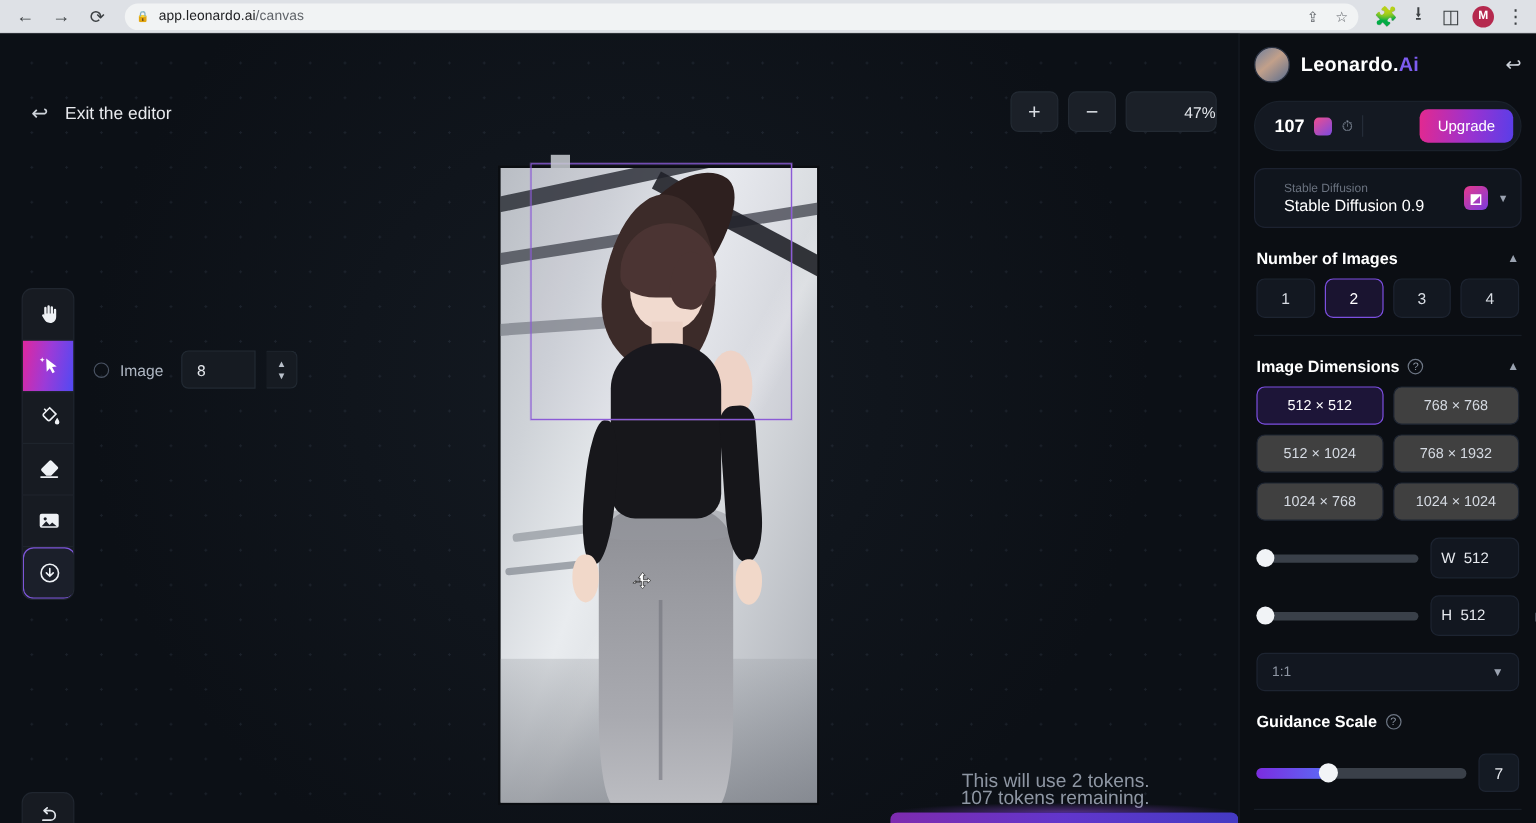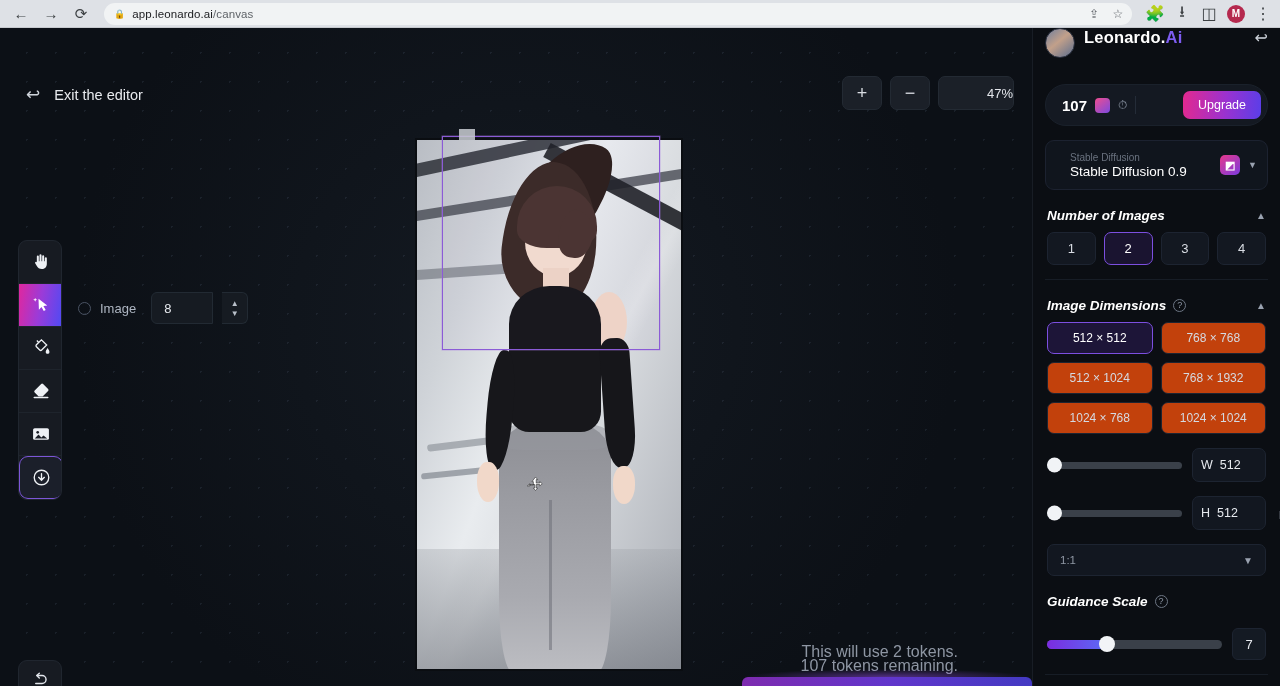--- a/index.html
+++ b/index.html
@@ -280,21 +280,21 @@
 
   
   .panel {
     width: 248px; height: 658px;
     background: #0b0e13;
     border-left: 1px solid #181d25;
     position: relative;
     overflow: hidden;
   }
   .panel-head {
-    height: 52px; display: flex; align-items: flex-start;
+    height: 52px; display: flex; align-items: center;
     padding: 0 12px; gap: 9px;
   }
   .brand-avatar {
     width: 30px; height: 30px; border-radius: 50%;
     background: linear-gradient(140deg, #6f7f9d 0%, #c2a08a 45%, #5a6d8e 100%);
     border: 1.5px solid #2a3140;
   }
   .brand-name { color: #fff; font-size: 16.5px; font-weight: bold; letter-spacing: .2px; }
   .brand-name .ai { color: #7d5cf0; }
   .collapse-ic { margin-left: auto; color: #cdd2da; font-size: 16px; }
@@ -333,21 +333,21 @@
     background: linear-gradient(140deg, #e6398c, #7b3bdf);
     display: flex; align-items: center; justify-content: center;
     color: #fff; font-size: 11px; font-weight: bold;
   }
   .caret { color: #9aa2b0; font-size: 9px; }
 
   .sec-head {
     display: flex; align-items: center; gap: 7px;
     padding: 0 14px; height: 34px; margin-top: 8px;
   }
-  .sec-title { color: #fff; font-size: 13.5px; font-weight: bold; font-style: italic; }
+  .sec-title { color: #fff; font-size: 13.5px; font-weight: bold; }
   .help-ic {
     width: 13px; height: 13px; border-radius: 50%;
     border: 1px solid #6d7embedded;
     border: 1px solid #6d7684; color: #8d96a4;
     font-size: 9px; display: flex; align-items: center; justify-content: center;
   }
   .chev { margin-left: auto; color: #9aa2b0; font-size: 10px; }
 
   .count-row { display: flex; gap: 8px; padding: 0 14px; }
   .count-btn {
@@ -359,21 +359,21 @@
   .count-btn.sel { border-color: #7c4fe0; background: #1a1430; color: #fff; }
 
   .hr { height: 1px; background: #171d26; margin: 14px 12px 0; }
 
   .dim-grid {
     display: grid; grid-template-columns: 1fr 1fr;
     gap: 8px; padding: 0 14px;
   }
   .dim-btn {
     height: 32px; border-radius: 7px;
-    background: #c2410c; border: 1px solid #1d2431;
+    background: #404040; border: 1px solid #1d2431;
     color: #d5dae2; font-size: 12px;
     display: flex; align-items: center; justify-content: center;
   }
   .dim-btn.sel { border-color: #7c4fe0; background: #1d1538; color: #fff; }
 
   .slider-row {
     display: flex; align-items: center; gap: 10px;
     padding: 0 14px; margin-top: 14px;
   }
   .track {

